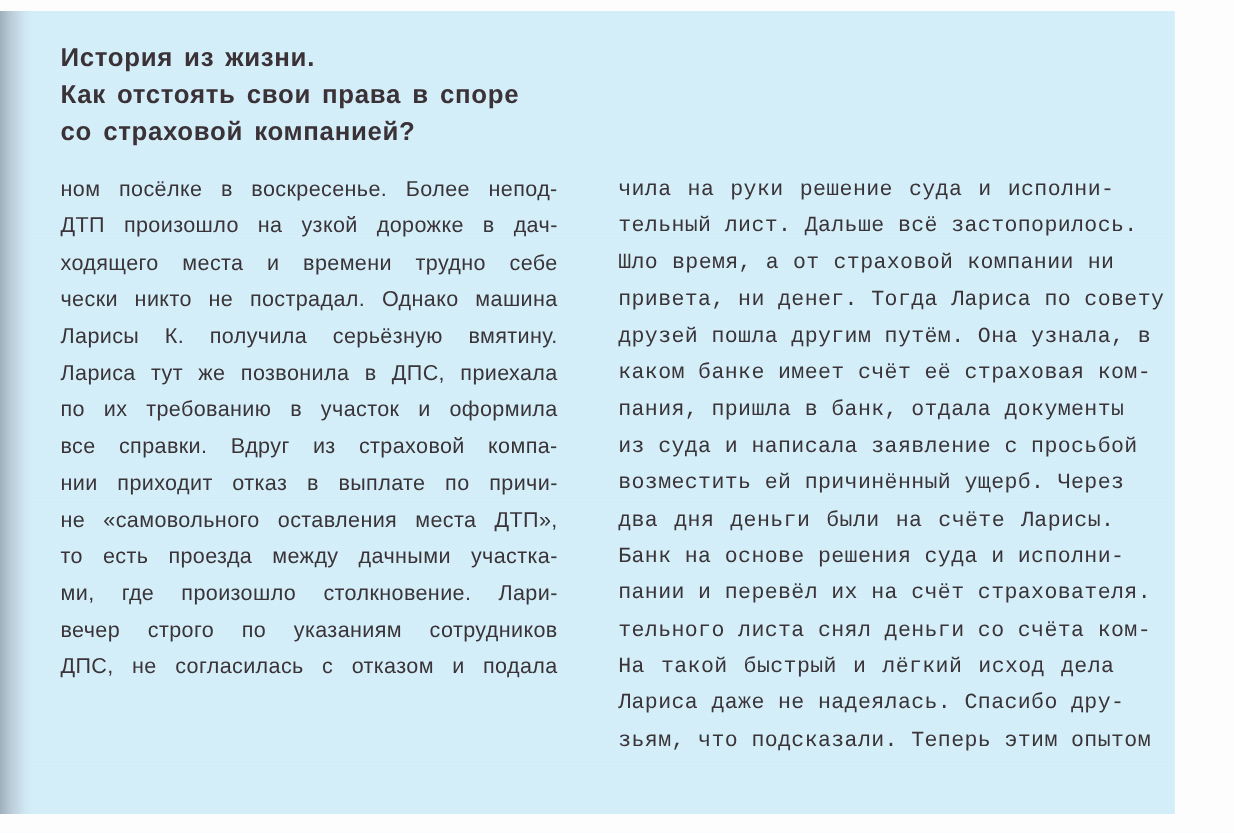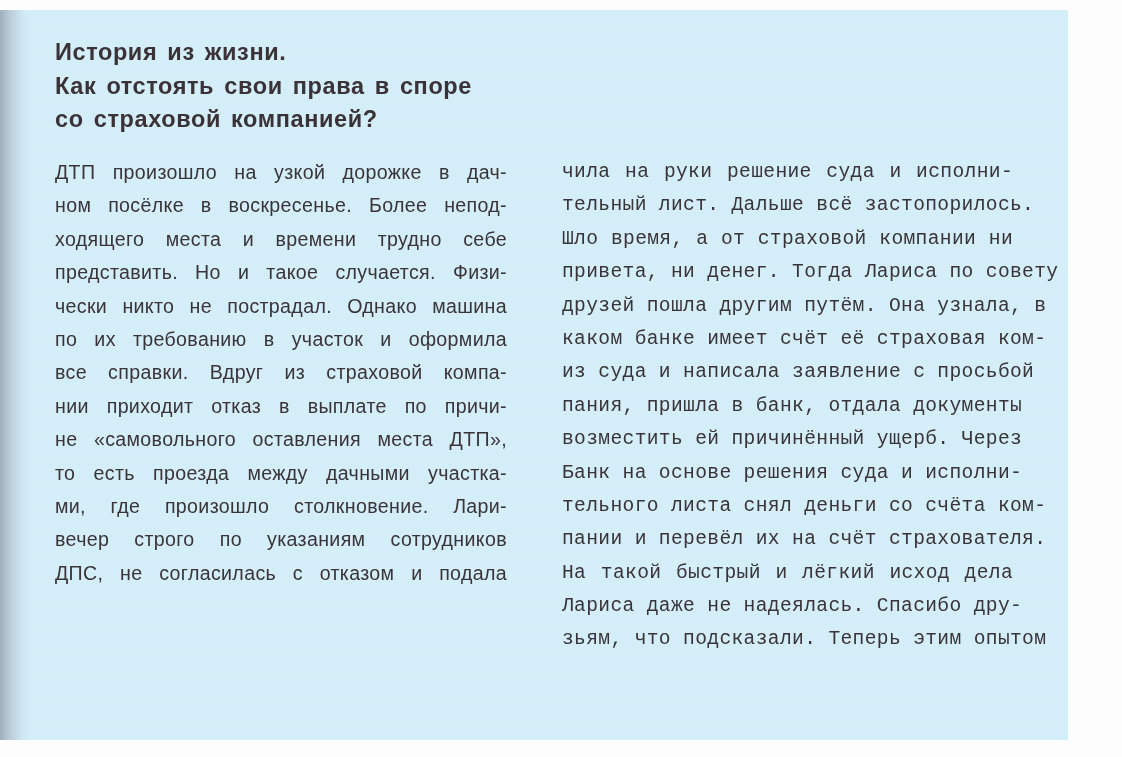--- a/index.html
+++ b/index.html
@@ -75,45 +75,47 @@
   <div class="panel"></div>
   <div class="spine"></div>
 
   <h1 class="title">
     <span>История из жизни.</span>
     <span>Как отстоять свои права в споре</span>
     <span>со страховой компанией?</span>
   </h1>
 
   <div class="col col-left">
+    <span class="line">ном посёлке в воскресенье. Более непод-</span>
     <span class="line">ДТП произошло на узкой дорожке в дач-</span>
-    <span class="line">ном посёлке в воскресенье. Более непод-</span>
     <span class="line">ходящего места и времени трудно себе</span>
-    <span class="line">представить. Но и такое случается. Физи-</span>
     <span class="line">чески никто не пострадал. Однако машина</span>
+    <span class="line">Ларисы К. получила серьёзную вмятину.</span>
+    <span class="line">Лариса тут же позвонила в ДПС, приехала</span>
     <span class="line">по их требованию в участок и оформила</span>
     <span class="line">все справки. Вдруг из страховой компа-</span>
     <span class="line">нии приходит отказ в выплате по причи-</span>
     <span class="line">не «самовольного оставления места ДТП»,</span>
     <span class="line">то есть проезда между дачными участка-</span>
     <span class="line">ми, где произошло столкновение. Лари-</span>
     <span class="line">вечер строго по указаниям сотрудников</span>
     <span class="line">ДПС, не согласилась с отказом и подала</span>
   </div>
 
   <div class="col col-right">
     <span class="line">чила на руки решение суда и исполни-</span>
     <span class="line">тельный лист. Дальше всё застопорилось.</span>
     <span class="line">Шло время, а от страховой компании ни</span>
     <span class="line">привета, ни денег. Тогда Лариса по совету</span>
     <span class="line">друзей пошла другим путём. Она узнала, в</span>
     <span class="line">каком банке имеет счёт её страховая ком-</span>
+    <span class="line">пания, пришла в банк, отдала документы</span>
     <span class="line">из суда и написала заявление с просьбой</span>
-    <span class="line">пания, пришла в банк, отдала документы</span>
     <span class="line">возместить ей причинённый ущерб. Через</span>
+    <span class="line">два дня деньги были на счёте Ларисы.</span>
     <span class="line">Банк на основе решения суда и исполни-</span>
+    <span class="line">пании и перевёл их на счёт страхователя.</span>
     <span class="line">тельного листа снял деньги со счёта ком-</span>
-    <span class="line">пании и перевёл их на счёт страхователя.</span>
     <span class="line">На такой быстрый и лёгкий исход дела</span>
     <span class="line">Лариса даже не надеялась. Спасибо дру-</span>
     <span class="line">зьям, что подсказали. Теперь этим опытом</span>
   </div>
 </div>
 
 </body></html>

